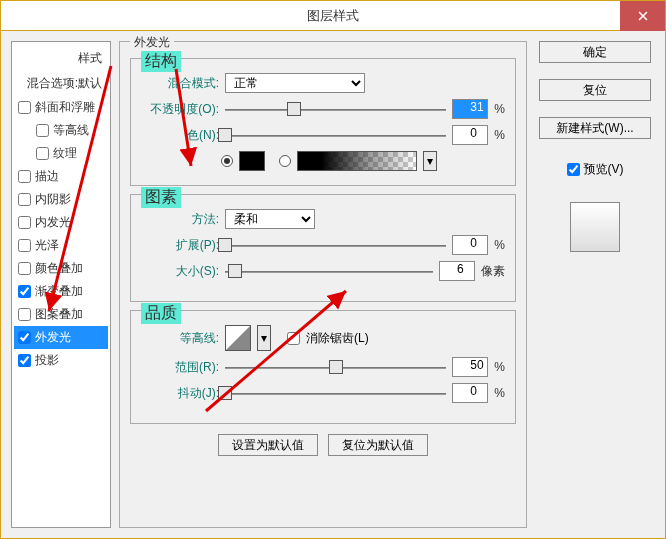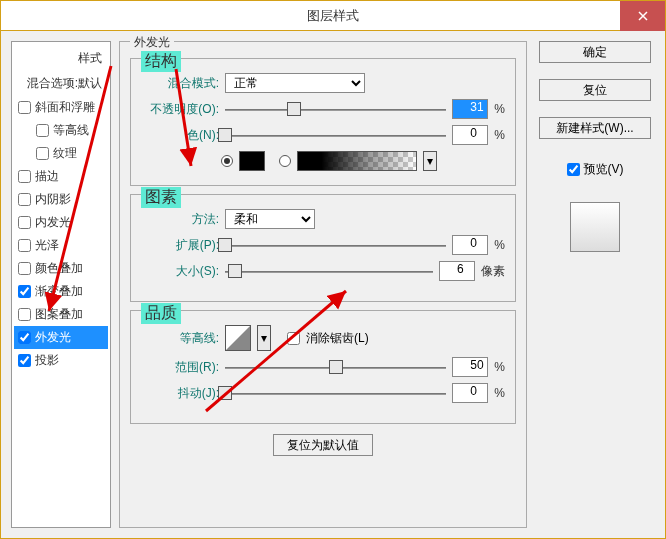--- a/index.html
+++ b/index.html
@@ -206,20 +206,21 @@
             <div class="slider-box">
               <div class="slider-track"></div>
                 <div class="slider-thumb" style="left:0%"></div>
             </div>
             <div class="num-input">0</div>
             <div class="unit">%</div>
           </div>
         </div>
 
         <div class="btn-row">
+          <button class="btn">设置为默认值</button>
           <button class="btn">复位为默认值</button>
         </div>
       </div>
     </div>
 
     <div class="right-panel">
       <button class="btn">确定</button>
       <button class="btn">复位</button>
       <button class="btn">新建样式(W)...</button>
       <div class="preview-chk">

